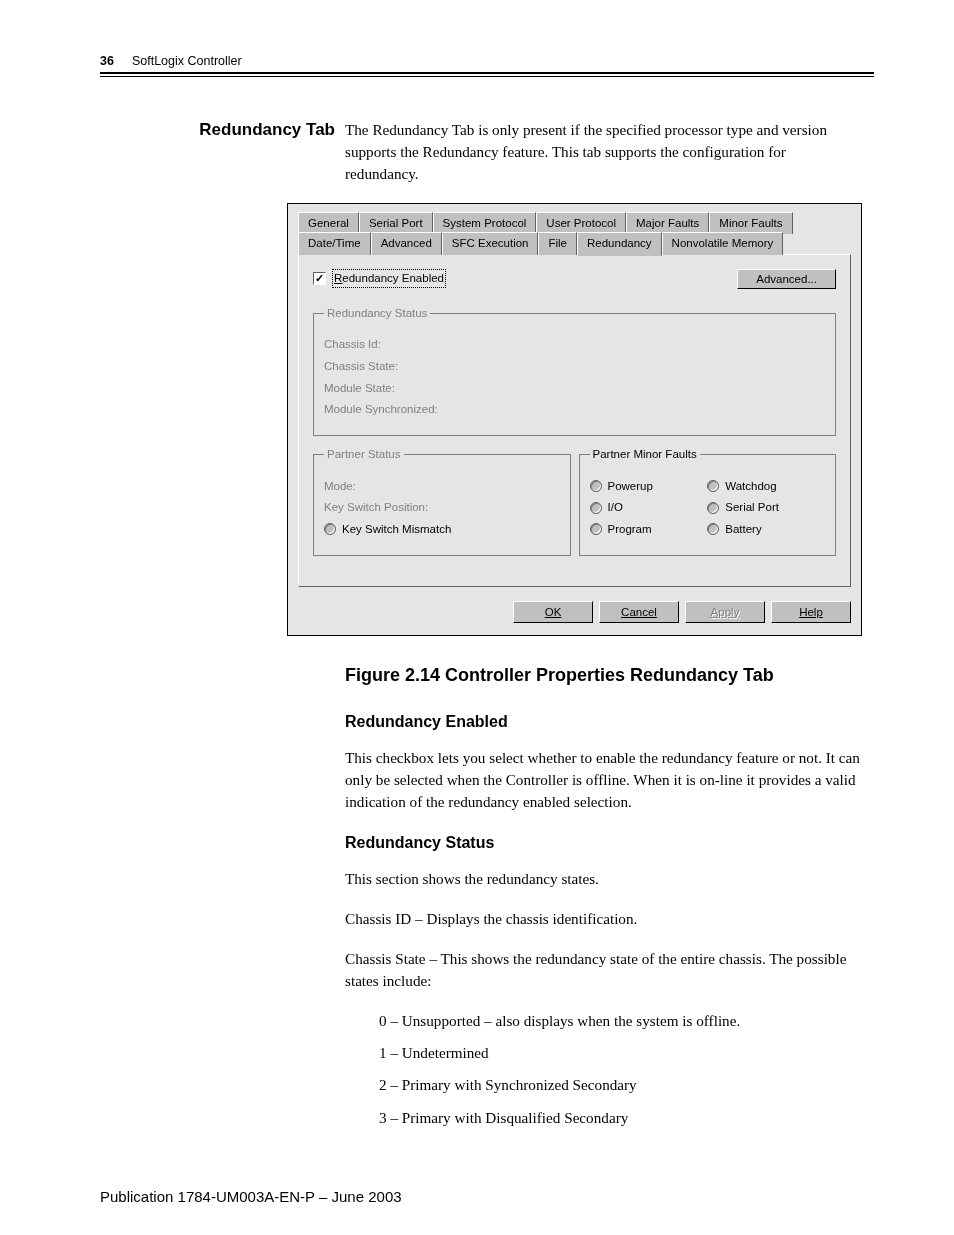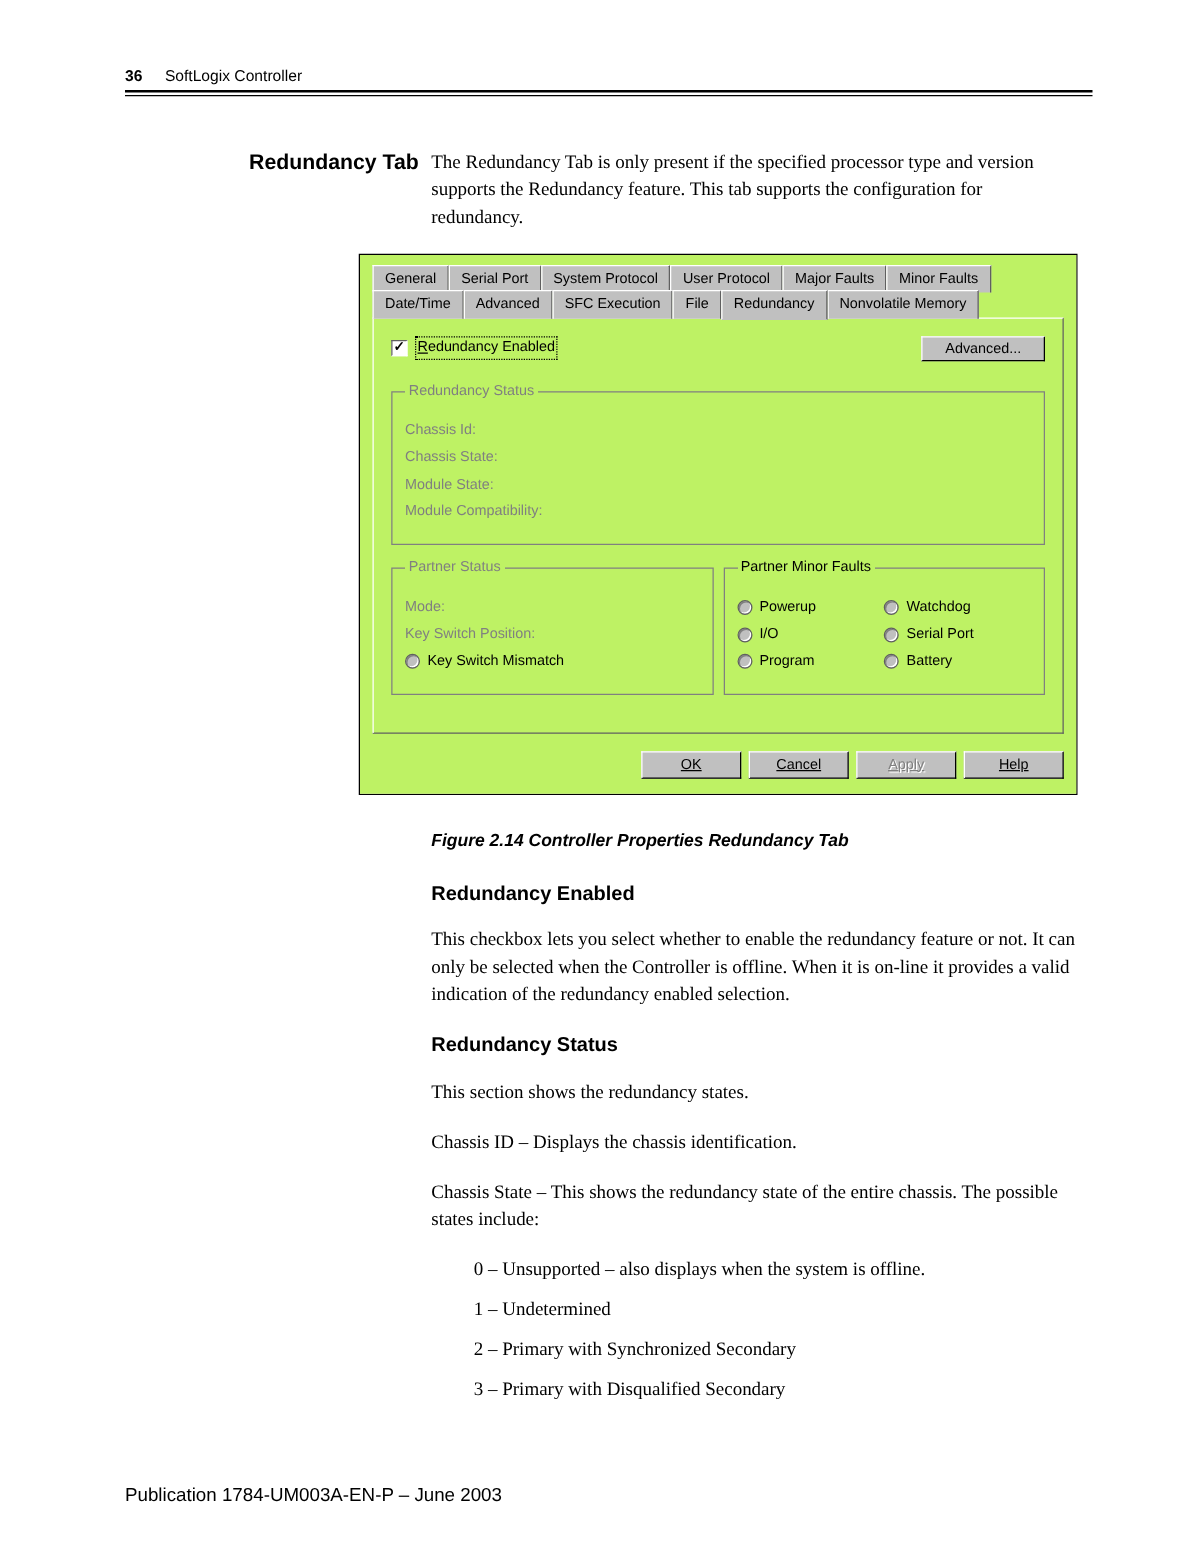--- a/index.html
+++ b/index.html
@@ -68,21 +68,21 @@
   .titlebar-btns { display: flex; gap: 0; }
   .win-btn {
     width: 16px; height: 14px;
     background: #c0c0c0;
     border-top: 1px solid #fff; border-left: 1px solid #fff;
     border-right: 1px solid #000; border-bottom: 1px solid #000;
     font-family: Arial; font-size: 10px; line-height: 10px;
     text-align: center; color: #000; font-weight: bold;
     margin-left: 1px;
   }
-  .dlg-body { background: #bef264; padding: 8px 10px 12px 10px; }
+  .dlg-body { background: #e5e5e5; padding: 8px 10px 12px 10px; }
   .tabs-area { position: relative; height: 42px; margin-bottom: 0; }
   .tab-row { position: absolute; left: 0; display: flex; }
   .tab-row.top { top: 0; z-index: 1; }
   .tab-row.bottom { top: 20px; z-index: 2; }
   .tab {
     background: #c0c0c0;
     border-top: 1px solid #fff; border-left: 1px solid #fff;
     border-right: 1px solid #606060;
     padding: 2px 9px 3px 9px;
     margin-right: 0;
@@ -141,24 +141,23 @@
     box-shadow: inset 1px 1px 0 #808080, inset -1px -1px 0 #fff;
   }
   .faults-cols { display: flex; }
   .faults-cols > div { flex: 1; }
   .btn-row { display: flex; justify-content: flex-end; gap: 6px; margin-top: 14px; }
   .btn-row .btn3d { width: 80px; text-align: center; padding: 4px 0; text-decoration: underline; }
   .btn-row .btn3d.disabled { color: #808080; text-shadow: 1px 1px 0 #fff; }
   .figure-caption {
     font-family: Arial, Helvetica, sans-serif;
     font-weight: bold;
-    font-size: 14px;
+    font-size: 18px;
     margin-top: 26px;
     margin-bottom: 22px;
-    font-style: italic;
   }
   .h3 {
     font-family: Arial, Helvetica, sans-serif;
     font-weight: bold;
     font-size: 16px;
     margin-bottom: 14px;
   }
   .para { margin-bottom: 18px; }
   .def-list .term { font-weight: normal; }
   .state-list { padding-left: 34px; margin-top: 10px; }
@@ -216,21 +215,21 @@
                 <span class="chk-label"><span class="u">R</span><span>edundancy Enabled</span></span>
               </div>
               <button class="btn3d">Advanced...</button>
             </div>
 
             <fieldset class="grp disabled">
               <legend>Redundancy Status</legend>
               <span class="fld-label">Chassis Id:</span>
               <span class="fld-label">Chassis State:</span>
               <span class="fld-label">Module State:</span>
-              <span class="fld-label">Module Compatibility:</span>
+              <span class="fld-label">Module Synchronized:</span>
             </fieldset>
 
             <div class="two-col">
               <fieldset class="grp disabled">
                 <legend>Partner Status</legend>
                 <span class="fld-label">Mode:</span>
                 <span class="fld-label">Key Switch Position:</span>
                 <div class="radio-row">
                   <span class="radio-dot"></span>
                   <span>Key Switch Mismatch</span>

